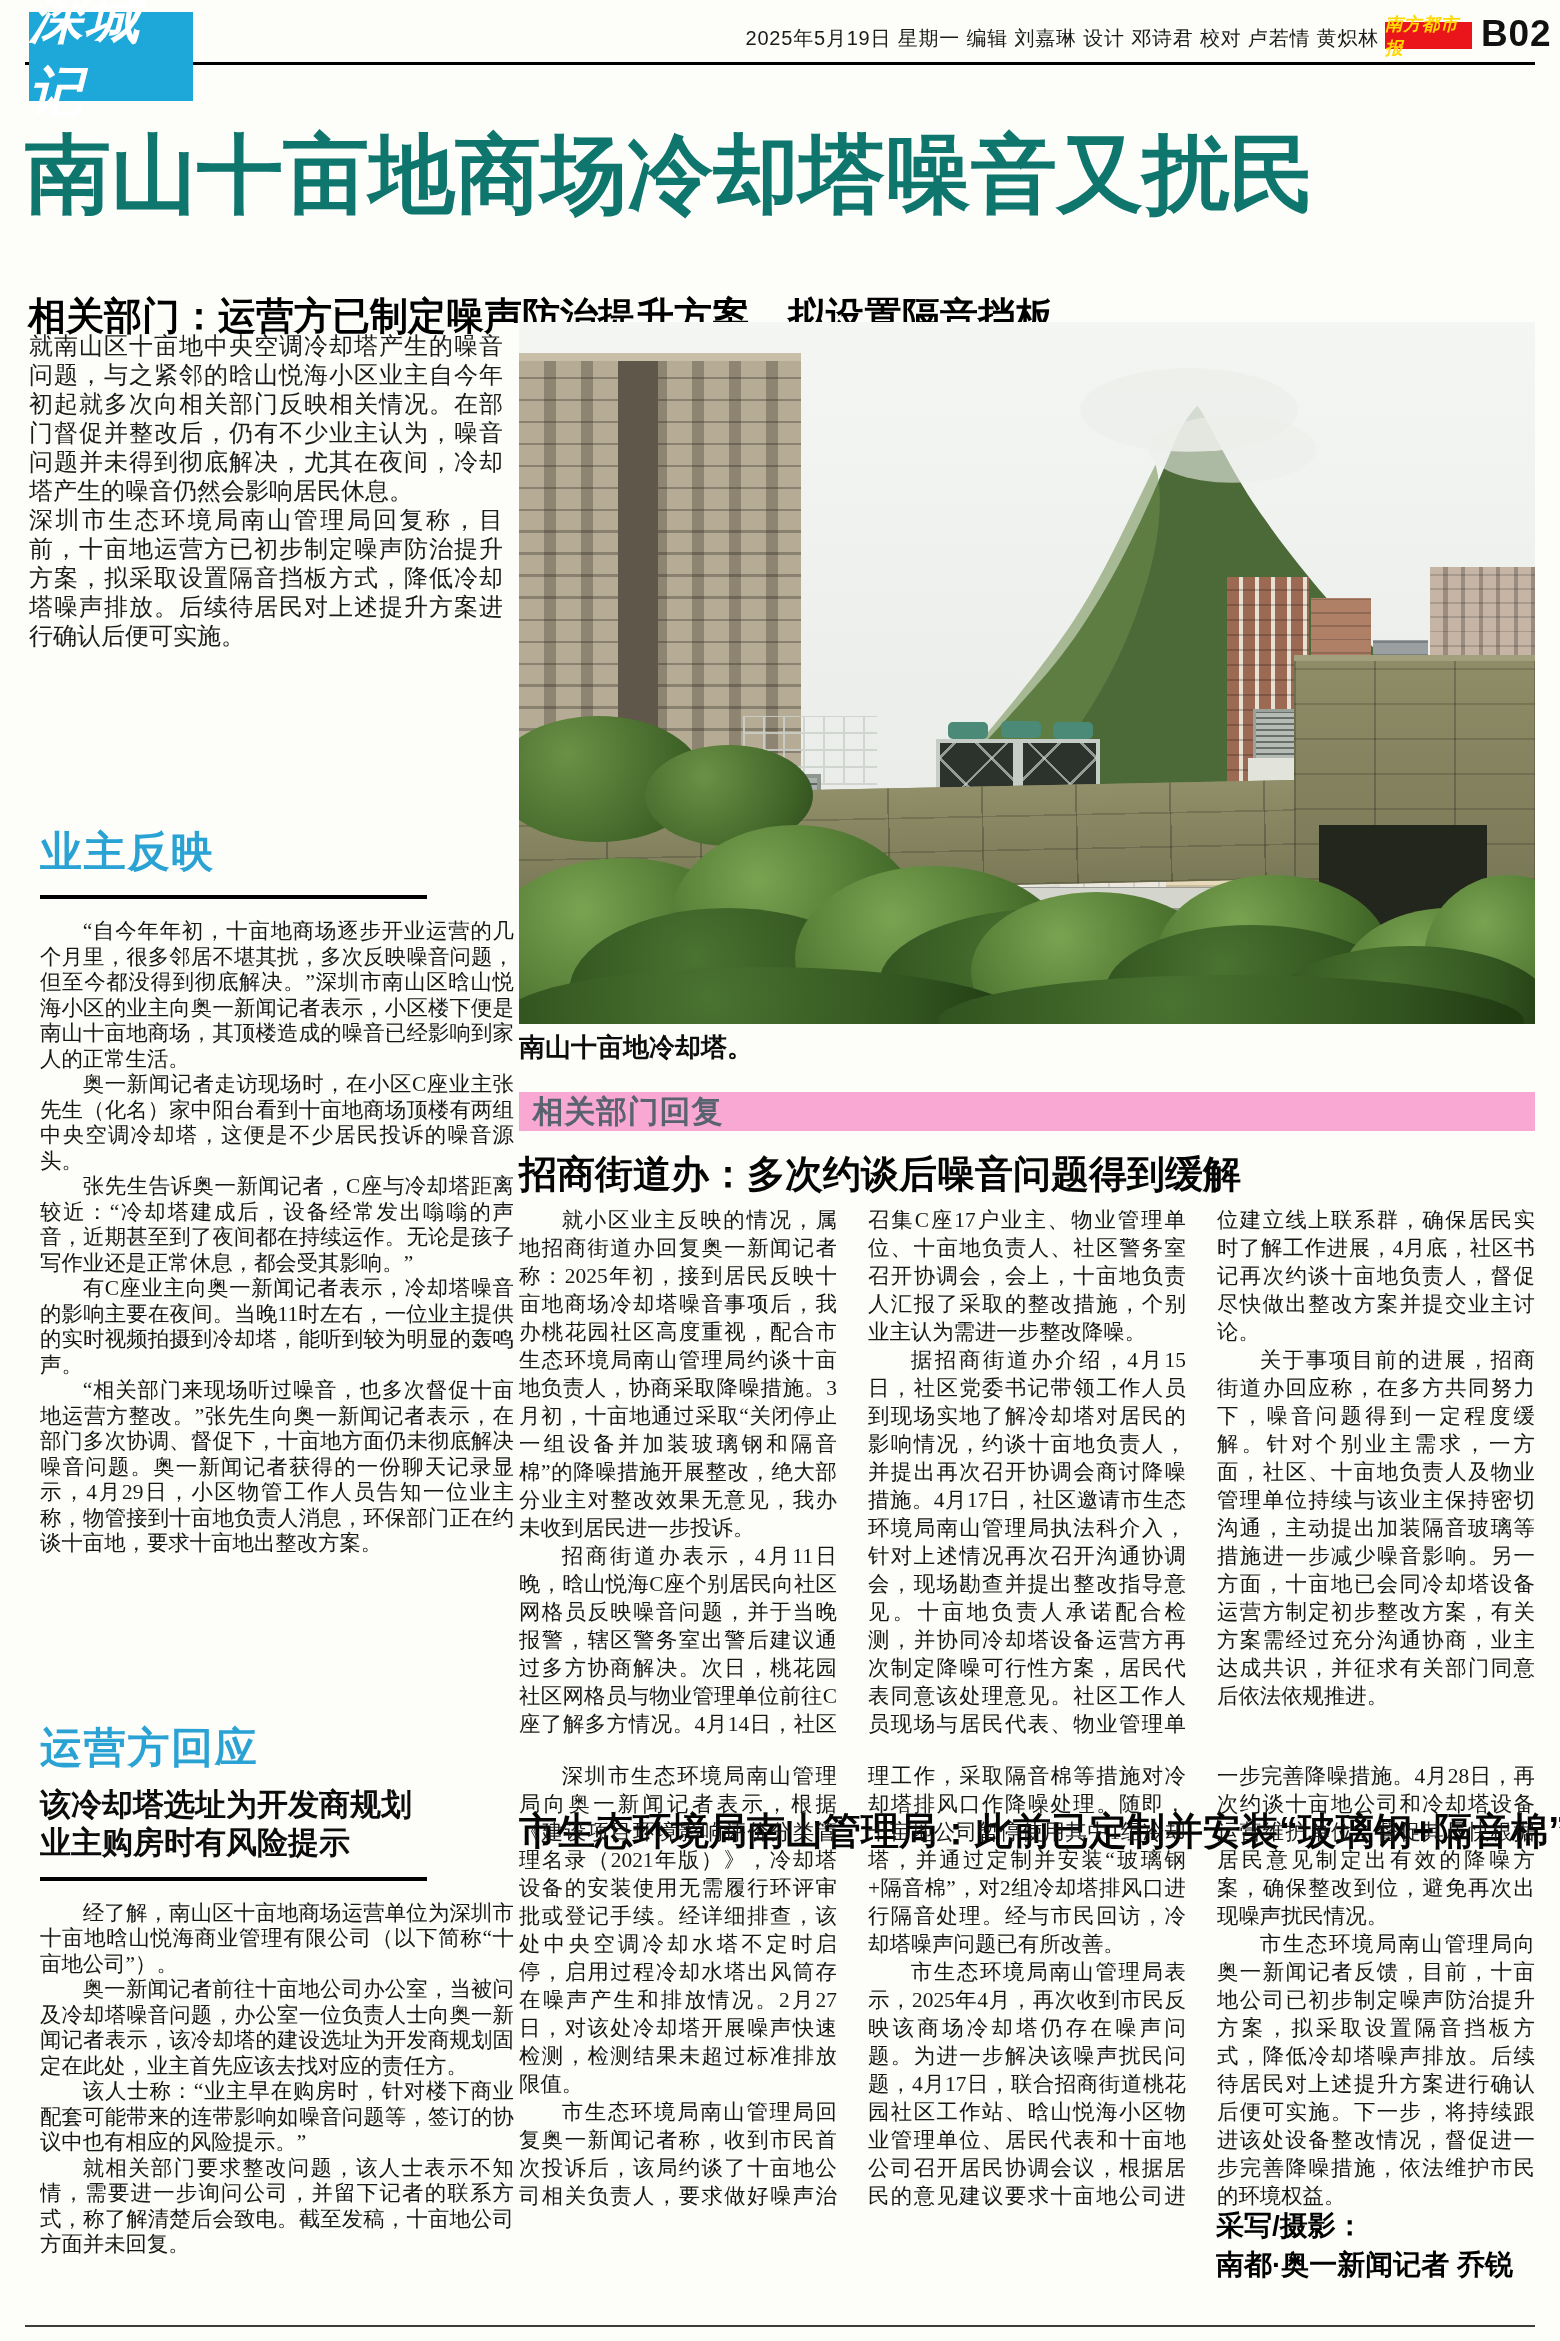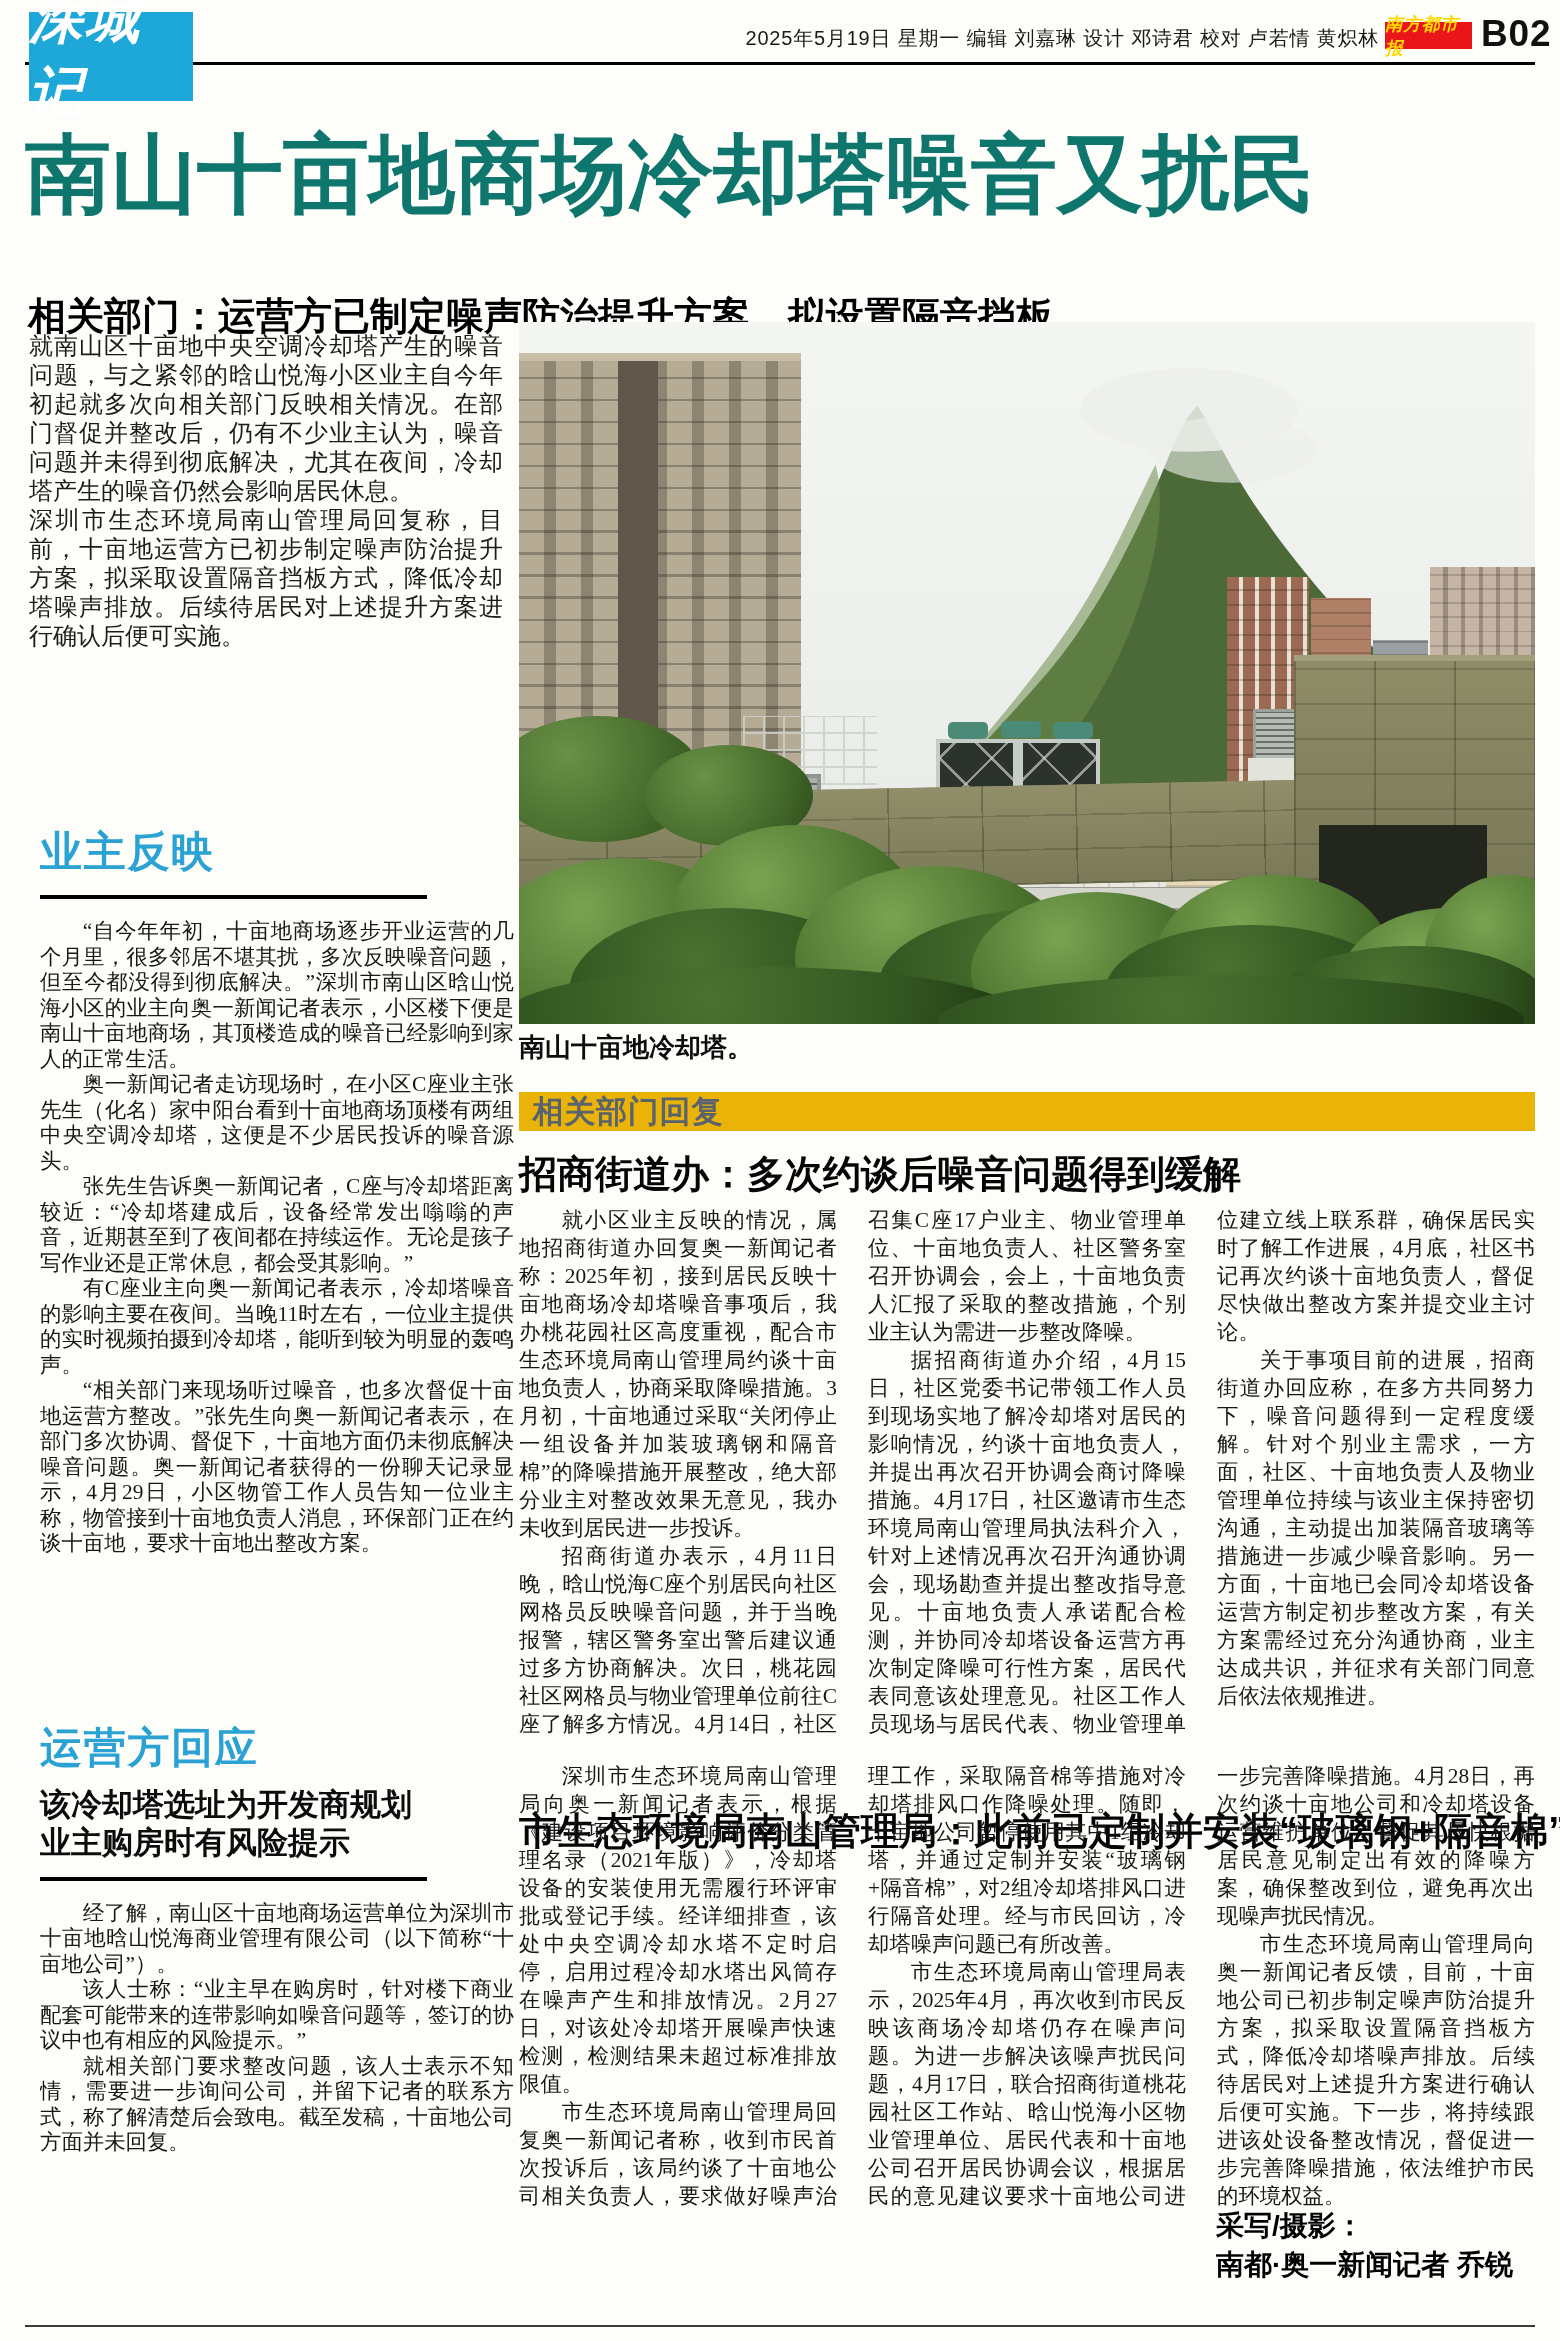--- a/index.html
+++ b/index.html
@@ -47,21 +47,21 @@
   .section-body {
     margin-top:20px; font-family:"Liberation Serif","DejaVu Serif",serif;
     font-size:21.4px; line-height:25.5px; text-align:justify; color:#161616; overflow:hidden;
   }
   .section-body p { margin:0; text-indent:2em; }
   .sec-owners .section-body { max-height:668px; }
   .sec-operator .section-body { max-height:423px; }
   
   .caption { position:absolute; left:519px; top:1030px; font-size:26px; font-weight:600; color:#0d0d0d; }
   .reply-bar {
-    position:absolute; left:519px; top:1092px; width:1016px; height:39px; background:#eab308;
+    position:absolute; left:519px; top:1092px; width:1016px; height:39px; background:#f9a8d4;
     display:flex; align-items:center; padding-left:13.4px; box-sizing:border-box;
     font-size:31px; font-weight:800; color:#59636e; letter-spacing:0.8px;
   }
   .art-headline { position:absolute; left:519px; font-size:38px; font-weight:800; color:#050505; white-space:nowrap; }
   .art1-headline { top:1149px; }
   .art2-headline { top:1806px; }
   .art-body {
     position:absolute; left:519px; width:1016px; columns:3; column-gap:31px; column-fill:auto;
     font-family:"Liberation Serif","DejaVu Serif",serif; font-size:21.4px; line-height:28px;
     text-align:justify; color:#161616; overflow:hidden;
@@ -203,20 +203,21 @@
 
     <div class="sec sec-operator">
       <div class="section-label">运营方回应</div>
       <div class="section-subhead">
         <div>该冷却塔选址为开发商规划</div>
         <div>业主购房时有风险提示</div>
       </div>
       <div class="section-rule"></div>
       <div class="section-body">
         <p>经了解，南山区十亩地商场运营单位为深圳市十亩地晗山悦海商业管理有限公司（以下简称“十亩地公司”）。</p>
+        <p>奥一新闻记者前往十亩地公司办公室，当被问及冷却塔噪音问题，办公室一位负责人士向奥一新闻记者表示，该冷却塔的建设选址为开发商规划固定在此处，业主首先应该去找对应的责任方。</p>
         <p>该人士称：“业主早在购房时，针对楼下商业配套可能带来的连带影响如噪音问题等，签订的协议中也有相应的风险提示。”</p>
         <p>就相关部门要求整改问题，该人士表示不知情，需要进一步询问公司，并留下记者的联系方式，称了解清楚后会致电。截至发稿，十亩地公司方面并未回复。</p>
       </div>
     </div>
   </div>
 
   <div class="photo">
     <svg class="mountain-svg" viewBox="0 0 1213 838" preserveAspectRatio="none">
       <path d="M 370 660 C 480 590 560 500 630 420 C 690 350 740 250 780 150 C 790 125 800 110 810 100 C 825 120 850 180 890 235 C 950 320 1020 395 1090 450 C 1130 480 1180 505 1213 520 L 1213 838 L 370 838 Z" fill="#4c6a38"></path>
       <path d="M 500 560 C 560 490 620 420 660 360 C 700 300 730 230 760 170 C 772 215 762 280 740 340 C 710 430 650 520 580 590 C 550 618 520 640 500 650 Z" fill="#6d8c4c" opacity="0.55"></path>

